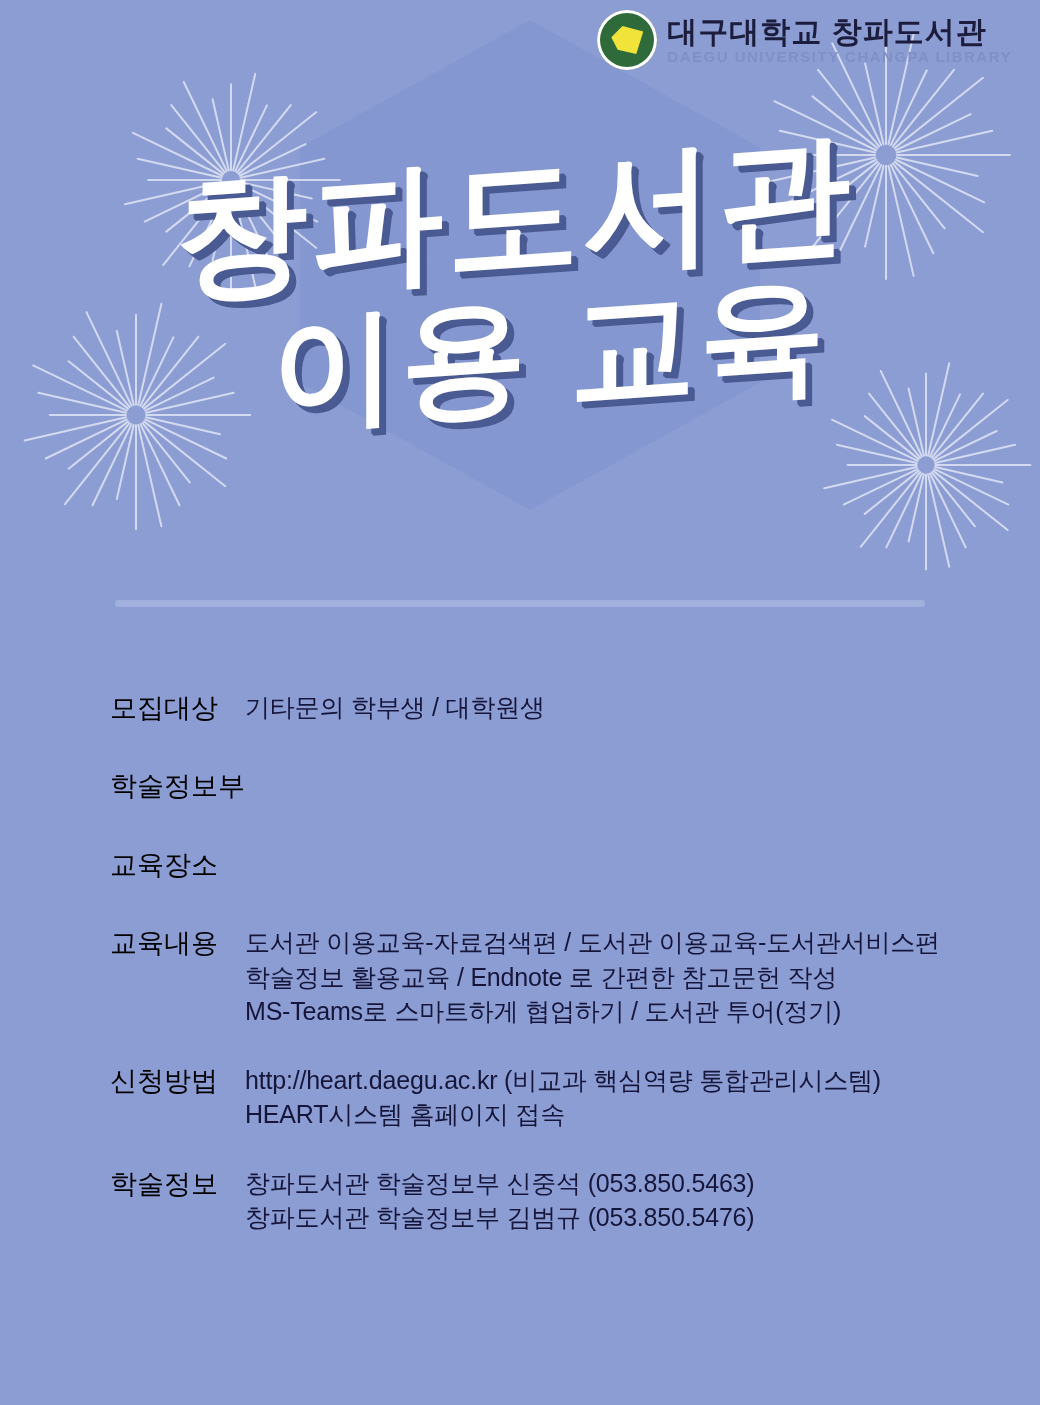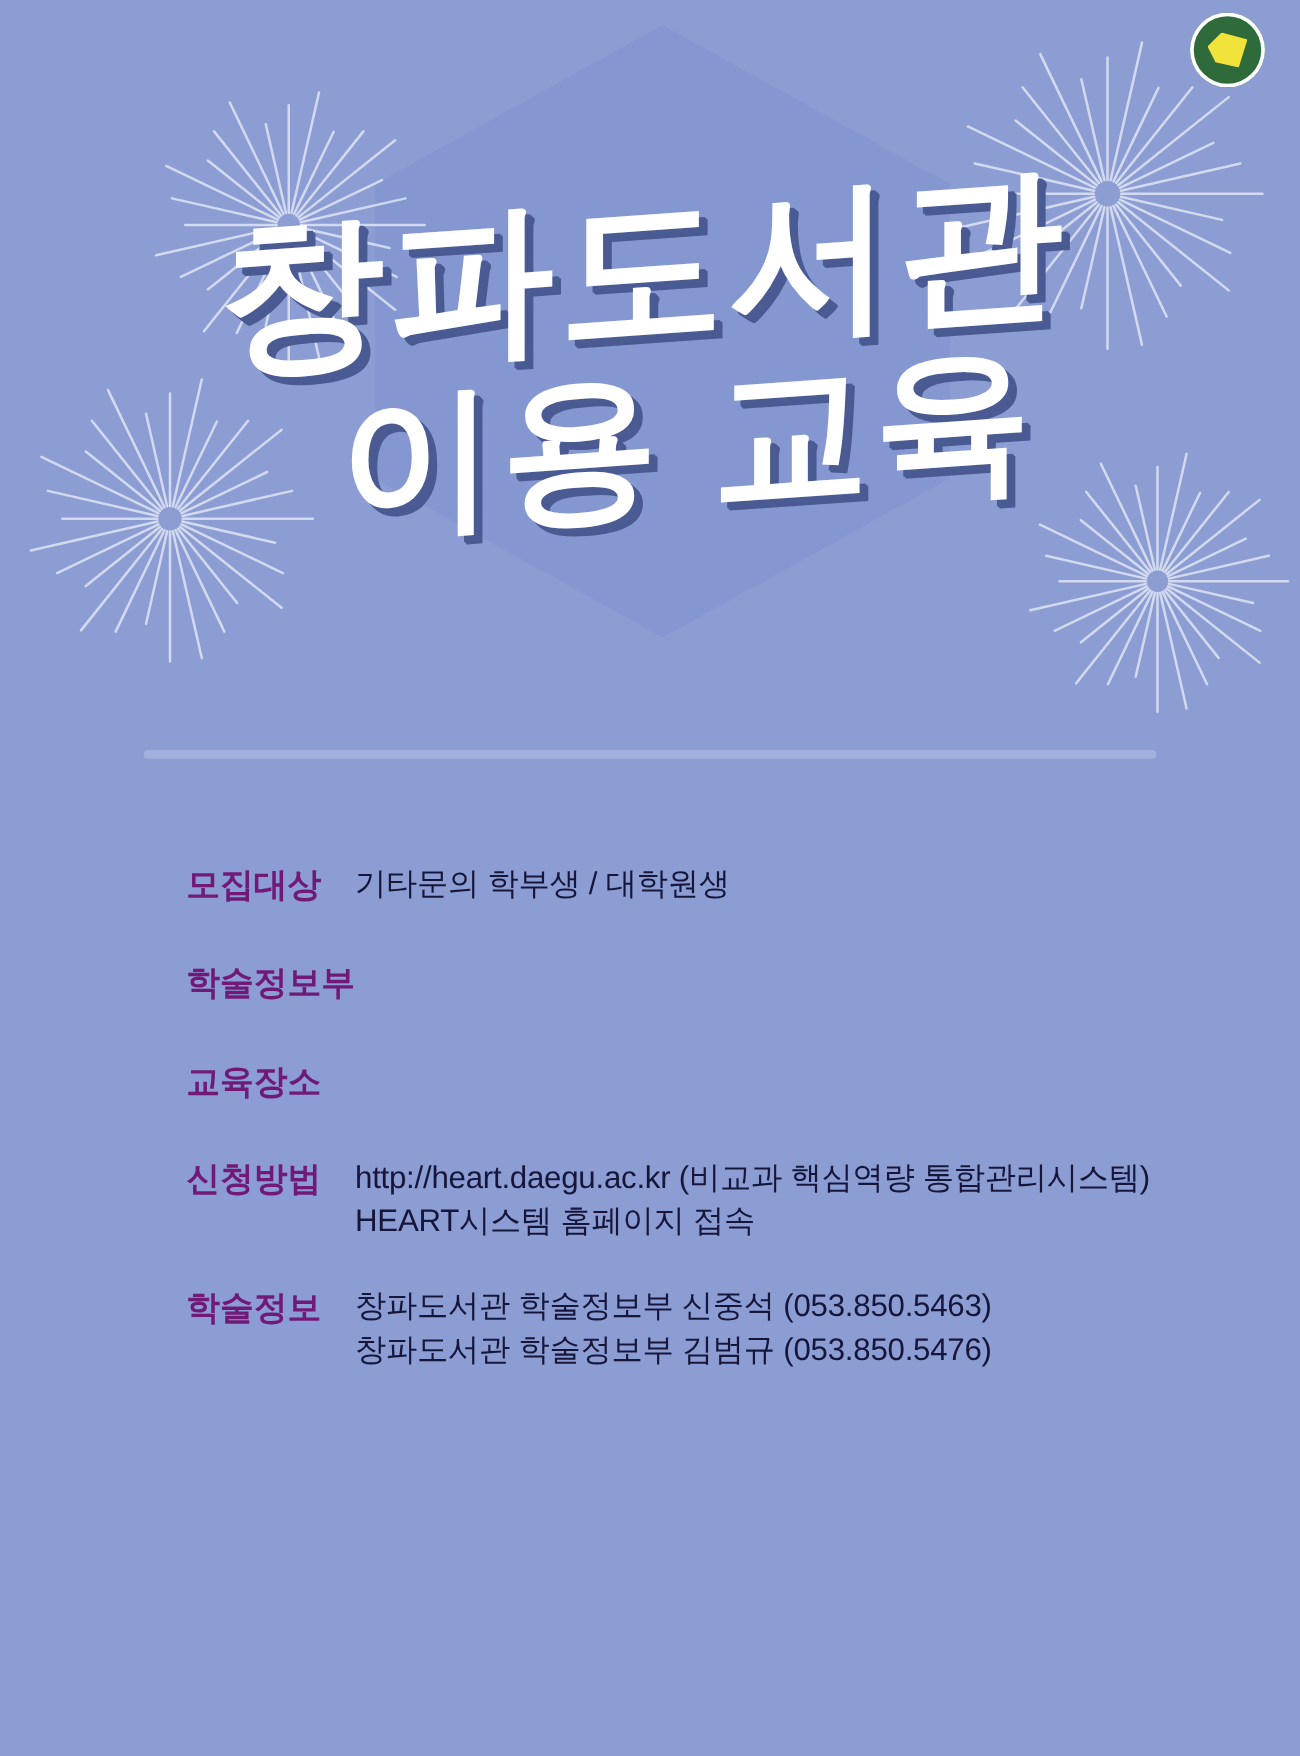--- a/index.html
+++ b/index.html
@@ -150,25 +150,24 @@
   }
   .row {
     display: flex;
     align-items: flex-start;
     margin-bottom: 42px;
   }
   .row .label {
     flex: none;
     width: 135px;
     font-size: 27px;
-    font-weight: bold;
-    color: #701a75;
+    font-weight: normal;
+    color: #000000;
     letter-spacing: 0px;
     line-height: 1.35;
-    margin-left: 39px;
   }
   .row .value {
     font-size: 25px;
     color: #16163a;
     line-height: 1.38;
     white-space: pre-line;
     letter-spacing: -0.2px;
   }
   .row.tall { margin-bottom: 34px; }
 </style>
@@ -295,20 +294,24 @@
       <span style="height: 71.4px; transform: rotate(282.857deg) translateY(8.4px);"></span>
       <span style="height: 84px; transform: rotate(295.714deg) translateY(8.4px);"></span>
       <span style="height: 96.6px; transform: rotate(308.571deg) translateY(8.4px);"></span>
       <span style="height: 71.4px; transform: rotate(321.429deg) translateY(8.4px);"></span>
       <span style="height: 84px; transform: rotate(334.286deg) translateY(8.4px);"></span>
       <span style="height: 96.6px; transform: rotate(347.143deg) translateY(8.4px);"></span>
     </div>
 
   <div class="logo-bar">
     <div class="logo-mark"></div>
+    <div class="logo-text">
+      <span class="ko">대구대학교 창파도서관</span>
+      <span class="en">DAEGU UNIVERSITY CHANGPA LIBRARY</span>
+    </div>
   </div>
 
   <div class="title-wrap">
     <div class="title-line l1">창파도서관</div>
     <div class="title-line l2">이용 교육</div>
   </div>
 
   <div class="divider"></div>
 
   <div class="info">
@@ -316,20 +319,26 @@
       <div class="label">모집대상</div>
       <div class="value">기타문의 학부생 / 대학원생</div>
     </div>
     <div class="row">
       <div class="label">학술정보부</div>
     </div>
     <div class="row">
       <div class="label">교육장소</div>
     </div>
     <div class="row tall">
+      <div class="label">교육내용</div>
+      <div class="value">도서관 이용교육-자료검색편 / 도서관 이용교육-도서관서비스편
+학술정보 활용교육 / Endnote 로 간편한 참고문헌 작성
+MS-Teams로 스마트하게 협업하기 / 도서관 투어(정기)</div>
+    </div>
+    <div class="row tall">
       <div class="label">신청방법</div>
       <div class="value">http://heart.daegu.ac.kr (비교과 핵심역량 통합관리시스템)
 HEART시스템  홈페이지 접속</div>
     </div>
     <div class="row">
       <div class="label">학술정보</div>
       <div class="value">창파도서관 학술정보부 신중석 (053.850.5463)
 창파도서관 학술정보부 김범규 (053.850.5476)</div>
     </div>
   </div>

